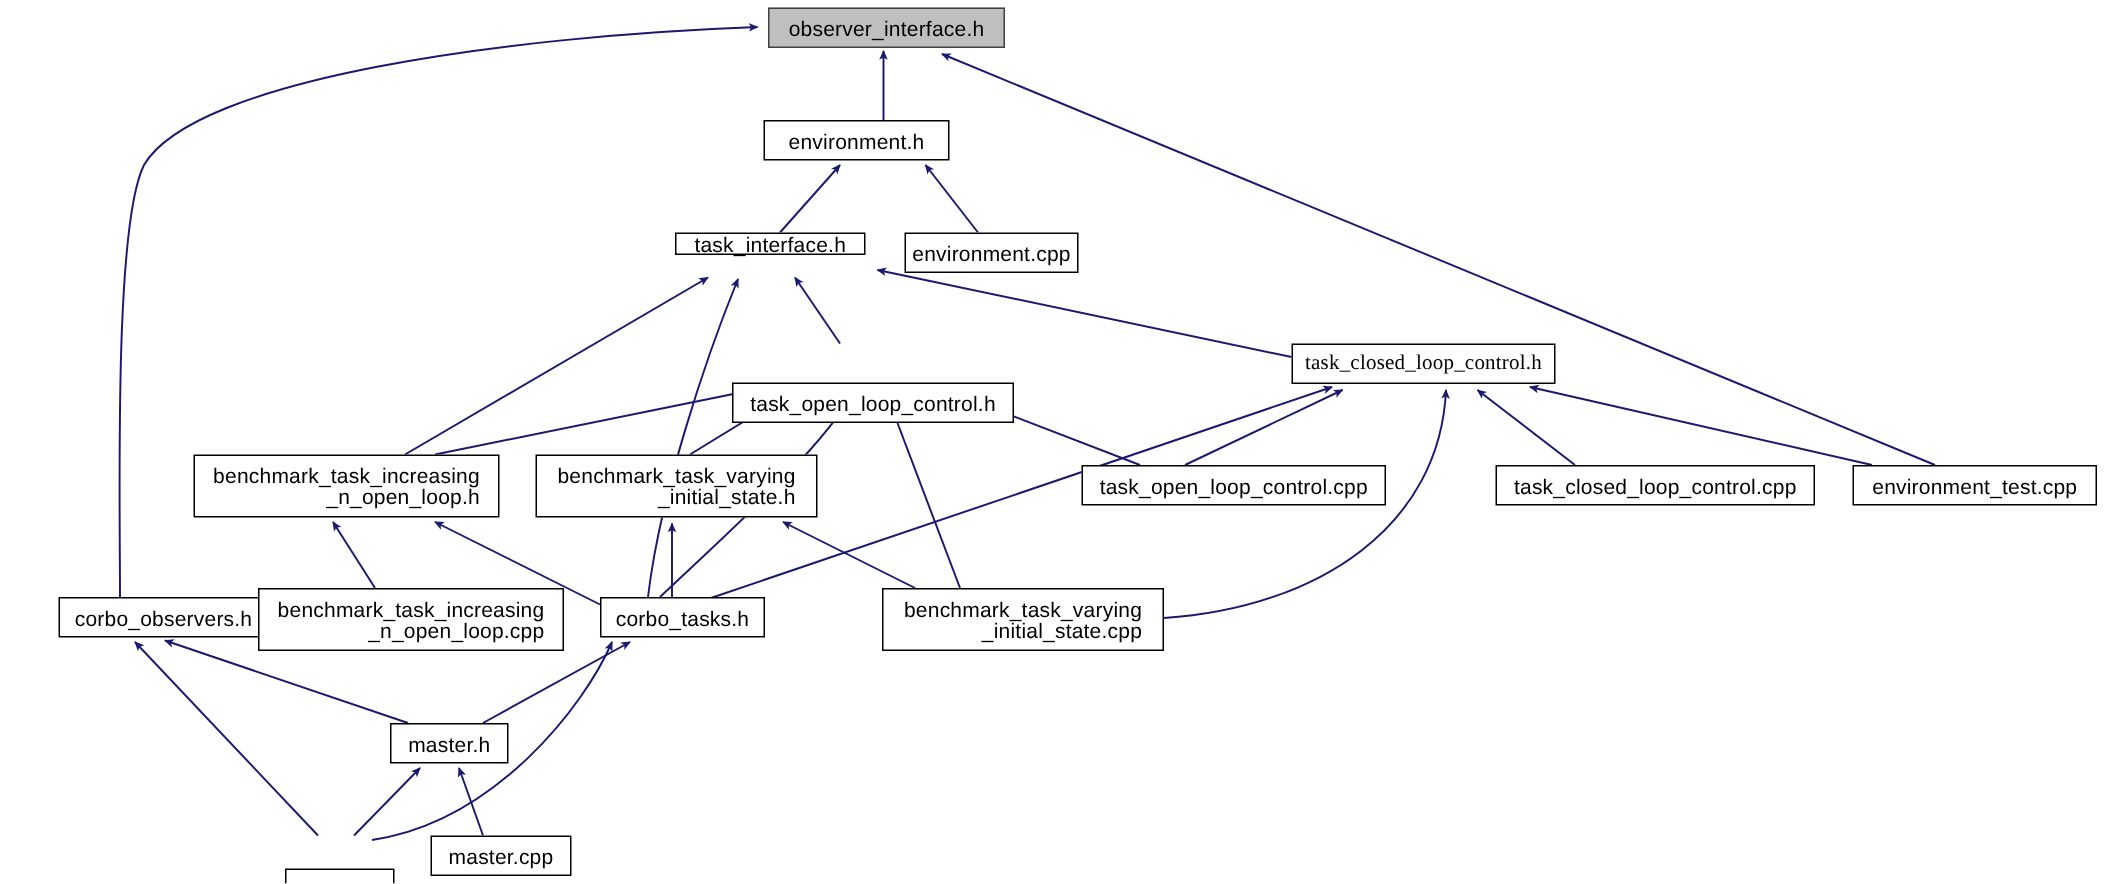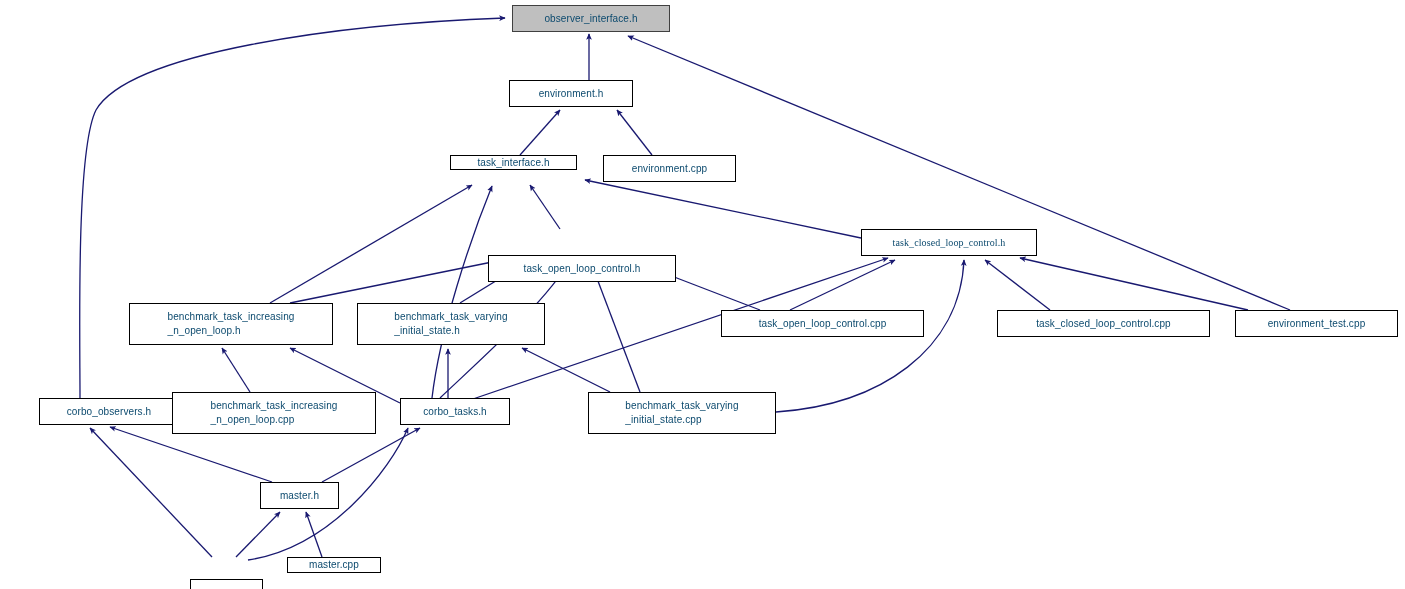--- a/index.html
+++ b/index.html
@@ -1,21 +1,21 @@
 <!DOCTYPE html>
 <html><head>
 <meta charset="utf-8">
 <style>
   html,body{margin:0;padding:0;background:#ffffff;}
   #canvas{position:relative;width:1405px;height:589px;background:#ffffff;
           font-family:"Liberation Sans","DejaVu Sans",sans-serif;overflow:hidden;}
   #edges{position:absolute;left:0;top:0;width:1405px;height:589px;}
   .node{position:absolute;box-sizing:border-box;border:1px solid #000000;
         background:#ffffff;display:flex;align-items:center;justify-content:center;
-        text-align:left;color:#0c4a6e;font-size:10px;line-height:14px;
+        text-align:right;color:#000000;font-size:14px;line-height:14px;
         letter-spacing:0.01em;white-space:pre-line;}
   .node.root{background:#bfbfbf;border:1px solid #404040;}
 </style>
 </head>
 <body>
 
 <div id="canvas">
   <svg id="edges" viewBox="0 0 1405 589" xmlns="http://www.w3.org/2000/svg">
       <defs>
         <marker id="arrowhead" viewBox="0 0 10 10" refX="9" refY="5" markerWidth="5" markerHeight="5" orient="auto-start-reverse" markerUnits="strokeWidth">
@@ -49,33 +49,33 @@
       <path d="M 272,482 L 110,427" fill="none" stroke="#191970" stroke-width="1.3" marker-end="url(#arrowhead)"></path>
       <path d="M 248,560 C 330,548 390,470 408,428" fill="none" stroke="#191970" stroke-width="1.3" marker-end="url(#arrowhead)"></path>
       <path d="M 322,482 L 420,428" fill="none" stroke="#191970" stroke-width="1.3" marker-end="url(#arrowhead)"></path>
       <path d="M 236,557 L 280,512" fill="none" stroke="#191970" stroke-width="1.3" marker-end="url(#arrowhead)"></path>
       <path d="M 322,557 L 306,512" fill="none" stroke="#191970" stroke-width="1.3" marker-end="url(#arrowhead)"></path>
     </svg>
   <div id="nodes-layer">
       <div class="node root" style="left: 512px; top: 5px; width: 158px; height: 27px;">observer_interface.h</div>
       <div class="node" style="left: 509px; top: 80px; width: 124px; height: 27px;">environment.h</div>
       <div class="node" style="left: 450px; top: 155px; width: 127px; height: 15px;">task_interface.h</div>
-      <div class="node" style="left: 603px; top: 155px; width: 133px; height: 27px;">environment.cpp</div>
+      <div class="node" style="left: 603px; top: 155px; width: 116px; height: 27px;">environment.cpp</div>
       <div class="node" style="left: 488px; top: 229px; width: 188px; height: 27px; margin-top: 26px;">task_open_loop_control.h</div>
       <div class="node" style="left: 861px; top: 229px; width: 176px; height: 27px; font-family: Liberation Serif, serif;">task_closed_loop_control.h</div>
       <div class="node" style="left: 129px; top: 303px; width: 204px; height: 42px;">benchmark_task_increasing
 _n_open_loop.h</div>
       <div class="node" style="left: 357px; top: 303px; width: 188px; height: 42px;">benchmark_task_varying
 _initial_state.h</div>
       <div class="node" style="left: 721px; top: 310px; width: 203px; height: 27px;">task_open_loop_control.cpp</div>
       <div class="node" style="left: 997px; top: 310px; width: 213px; height: 27px;">task_closed_loop_control.cpp</div>
       <div class="node" style="left: 1235px; top: 310px; width: 163px; height: 27px;">environment_test.cpp</div>
       <div class="node" style="left: 7px; top: 398px; width: 140px; height: 27px; margin-left: 32px;">corbo_observers.h</div>
       <div class="node" style="left: 172px; top: 392px; width: 204px; height: 42px;">benchmark_task_increasing
 _n_open_loop.cpp</div>
       <div class="node" style="left: 400px; top: 398px; width: 110px; height: 27px;">corbo_tasks.h</div>
       <div class="node" style="left: 588px; top: 392px; width: 188px; height: 42px;">benchmark_task_varying
 _initial_state.cpp</div>
       <div class="node" style="left: 260px; top: 482px; width: 79px; height: 27px;">master.h</div>
       <div class="node" style="left: 190px; top: 579px; width: 73px; height: 27px; font-style: italic;">app.cpp</div>
-      <div class="node" style="left: 287px; top: 557px; width: 94px; height: 16px;">master.cpp</div>
+      <div class="node" style="left: 287px; top: 557px; width: 94px; height: 27px;">master.cpp</div>
     </div>
 </div>
 
 </body></html>

